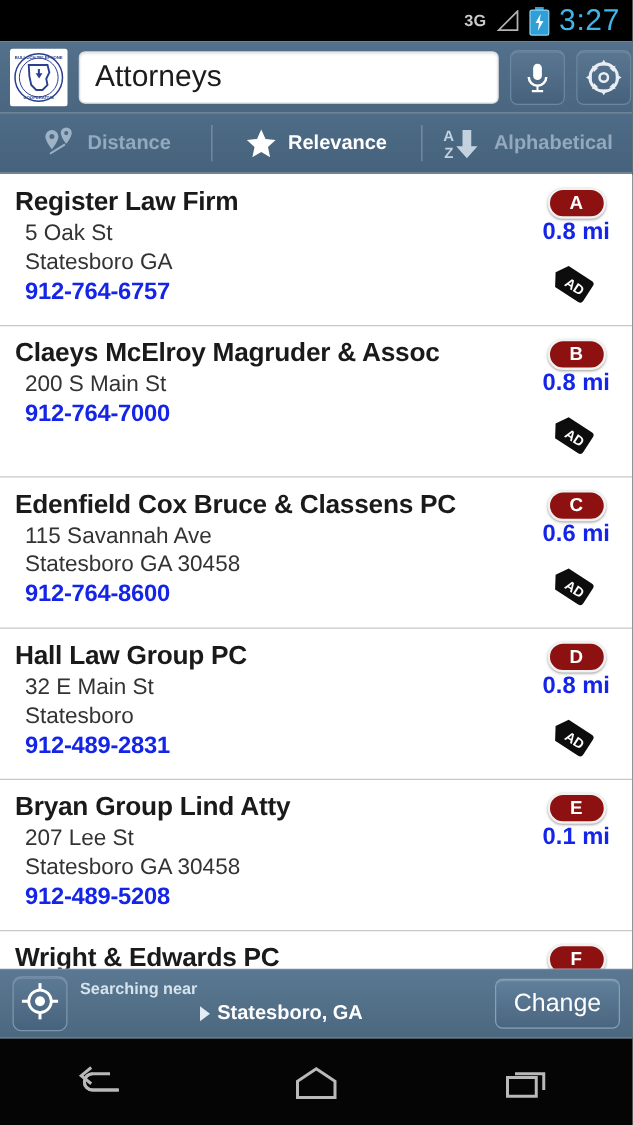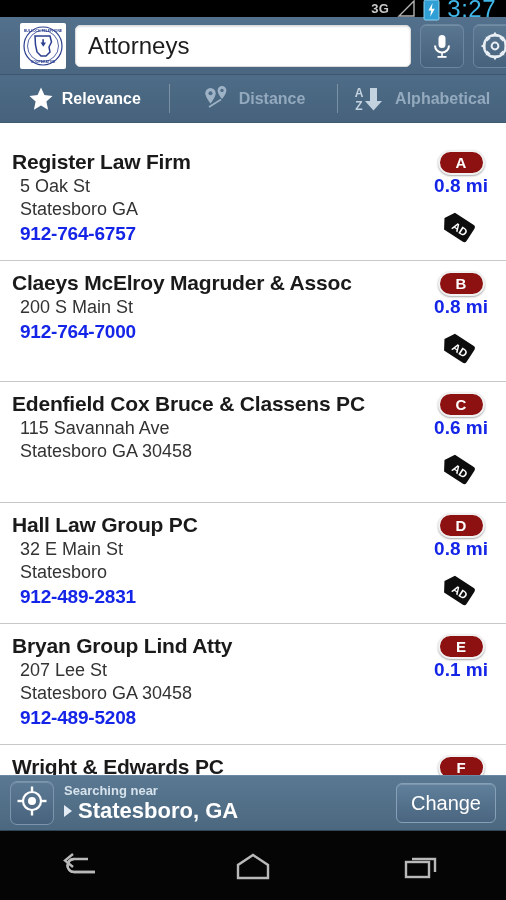--- a/index.html
+++ b/index.html
@@ -6,33 +6,33 @@
   html, body {
     width: 506px; height: 900px;
     background: #000;
     font-family: "Liberation Sans", sans-serif;
     overflow: hidden;
   }
   #app { position: relative; width: 506px; height: 900px; background: #fff; }
 
   
   .statusbar {
-    height: 17px; background: #000; display: flex; align-items: center;
+    height: 33px; background: #000; display: flex; align-items: center;
     justify-content: flex-end; padding-right: 10px; gap: 7px;
   }
   .sb-3g { color: #c9c9c9; font-size: 13px; font-weight: bold; letter-spacing: .3px; }
   .sb-signal { width: 20px; height: 17px; position: relative; }
   .sb-signal svg { display: block; }
   .sb-batt { width: 17px; height: 24px; position: relative; }
   .sb-clock { color: #3fb6e8; font-size: 24px; letter-spacing: .5px; line-height: 1; }
 
   
   .header {
     height: 58px; background: linear-gradient(#53708c, #4a6680);
-    display: flex; align-items: center; padding: 0 20px; gap: 9px;
+    display: flex; align-items: center; padding: 0 8px; gap: 9px;
     border-bottom: 1px solid #3c5670;
   }
   .logo {
     width: 46px; height: 46px; background: #fff; border-radius: 2px;
     display: flex; align-items: center; justify-content: center; flex: 0 0 auto;
   }
   .logo svg { display: block; }
   .search-input {
     flex: 1 1 auto; height: 42px; background: #fff; border: 1px solid #dcdcdc;
     border-radius: 5px; font-family: "Liberation Sans", sans-serif;
@@ -108,22 +108,22 @@
   .gps-btn {
     width: 44px; height: 44px; border-radius: 7px;
     background: linear-gradient(#5d7a95, #47627c);
     border: 1px solid #7b95ae;
     display: flex; align-items: center; justify-content: center;
     box-shadow: inset 0 1px 0 rgba(255,255,255,.18);
   }
   .near-text { flex: 1 1 auto; }
   .near-sub { color: #d6e2ec; font-size: 13px; font-weight: bold; line-height: 16px; }
   .near-main {
-    color: #ffffff; font-size: 22px; font-weight: bold; line-height: 24px;
-    display: flex; align-items: center; gap: 6px;
+    color: #ffffff; font-size: 16px; font-weight: bold; line-height: 24px;
+    display: flex; align-items: center; gap: 6px; justify-content: center;
   }
   .tri { width: 0; height: 0; border-left: 8px solid #e3ecf4;
          border-top: 6px solid transparent; border-bottom: 6px solid transparent; }
   .change-btn {
     height: 40px; padding: 0 14px; border-radius: 6px;
     background: linear-gradient(#60809b, #4a657f);
     border: 1px solid #86a0b8; color: #fff; font-size: 20px;
     display: flex; align-items: center; justify-content: center;
     box-shadow: inset 0 1px 0 rgba(255,255,255,.18);
   }
@@ -197,40 +197,40 @@
           <path d="M5.6 5.6 l5 1.6 -3.4 3.4 z" fill="#e8eef4"></path>
           <path d="M24.4 24.4 l-5 -1.6 3.4 -3.4 z" fill="#e8eef4"></path>
           <path d="M24.4 5.6 l-1.6 5 -3.4 -3.4 z" fill="#e8eef4"></path>
           <path d="M5.6 24.4 l1.6 -5 3.4 3.4 z" fill="#e8eef4"></path>
         </svg>
       </span>
     </div>
   </div>
 
   <div class="sortbar">
-    <div class="sort-tab active">
-      <span class="sort-ico">
-        <svg width="26" height="26" viewBox="0 0 26 26">
-          <path d="M13 1.5 l3.4 7.6 8.1 .9 -6.1 5.6 1.7 8.2 -7.1 -4.2 -7.1 4.2 1.7 -8.2 -6.1 -5.6 8.1 -.9 z" fill="#ffffff"></path>
-        </svg>
-      </span>
-      <span class="sort-label">Relevance</span>
-    </div>
-
     <div class="sort-tab inactive">
       <span class="sort-ico">
         <svg width="30" height="28" viewBox="0 0 30 28">
           <path d="M9.5 3 a5.2 5.2 0 0 1 5.2 5.2 c0 3.8 -5.2 10.3 -5.2 10.3 s-5.2 -6.5 -5.2 -10.3 a5.2 5.2 0 0 1 5.2 -5.2 z" fill="#9fb3c6"></path>
           <circle cx="9.5" cy="8.2" r="2" fill="#4e6c87"></circle>
           <path d="M21 1 a4.4 4.4 0 0 1 4.4 4.4 c0 3.2 -4.4 8.6 -4.4 8.6 s-4.4 -5.4 -4.4 -8.6 a4.4 4.4 0 0 1 4.4 -4.4 z" fill="#9fb3c6"></path>
           <circle cx="21" cy="5.4" r="1.7" fill="#4e6c87"></circle>
           <path d="M8 22 L20 14.5" stroke="#9fb3c6" stroke-width="1.6" fill="none"></path>
         </svg>
       </span>
       <span class="sort-label">Distance</span>
+    </div>
+
+    <div class="sort-tab active">
+      <span class="sort-ico">
+        <svg width="26" height="26" viewBox="0 0 26 26">
+          <path d="M13 1.5 l3.4 7.6 8.1 .9 -6.1 5.6 1.7 8.2 -7.1 -4.2 -7.1 4.2 1.7 -8.2 -6.1 -5.6 8.1 -.9 z" fill="#ffffff"></path>
+        </svg>
+      </span>
+      <span class="sort-label">Relevance</span>
     </div>
 
     <div class="sort-tab inactive">
       <span class="sort-ico">
         <svg width="34" height="28" viewBox="0 0 34 28">
           <text x="6" y="12" font-size="12" font-weight="bold" fill="#c3d2df" text-anchor="middle" font-family="Liberation Sans, sans-serif">A</text>
           <text x="6" y="25" font-size="12" font-weight="bold" fill="#c3d2df" text-anchor="middle" font-family="Liberation Sans, sans-serif">Z</text>
           <path d="M17 3 h7 v13 h5 l-8.5 9.5 L12 16 h5 z" fill="#c3d2df"></path>
         </svg>
       </span>
@@ -276,20 +276,21 @@
             </g>
           </svg>
         </div>
       </div>
     </div>
 
     <div class="row">
       <div class="biz-name">Edenfield Cox Bruce &amp; Classens PC</div>
       <div class="biz-line">115 Savannah Ave</div>
       <div class="biz-line">Statesboro GA 30458</div>
+      <div class="biz-phone">912-764-8600</div>
       <div class="right-col">
         <div class="badge">C</div>
         <div class="dist">0.6 mi</div>
         <div class="adtag">
           <svg width="46" height="40" viewBox="0 0 46 40">
             <g transform="rotate(33 23 20)">
               <path d="M8 8 h22 a3 3 0 0 1 3 3 v14 a3 3 0 0 1 -3 3 h-22 l-6 -10 z" fill="#0d0d0d"></path>
               <circle cx="8.5" cy="18" r="3.1" fill="none" stroke="#0d0d0d" stroke-width="2"></circle>
               <text x="21" y="23" font-size="11" font-weight="bold" fill="#ffffff" text-anchor="middle" font-family="Liberation Sans, sans-serif">AD</text>
             </g>

